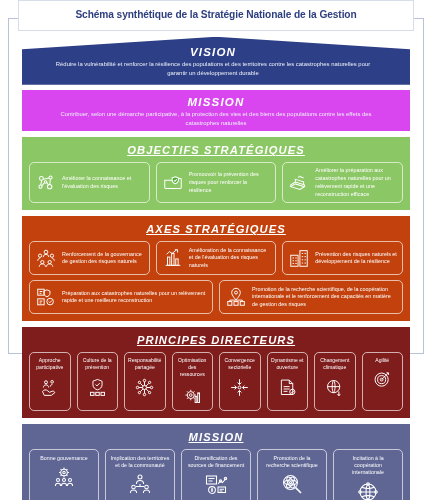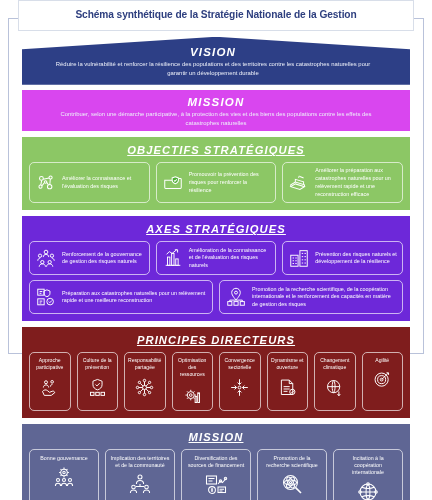--- a/index.html
+++ b/index.html
@@ -106,21 +106,21 @@
     text-align: center;
     color: #ffffff;
     font-weight: bold;
     font-style: italic;
     letter-spacing: 1.1px;
     font-size: 11.2px;
     margin: 2px 0 6px 0;
     text-decoration: underline;
   }
   .band-objectifs { background: #8cc765; }
-  .band-axes      { background: #6d28d9; }
+  .band-axes      { background: #c2410c; }
   .band-principes { background: #7f1d1d; }
   .band-piliers   { background: #5f6694; }
 
   .row { display: flex; gap: 6px; align-items: stretch; }
   .row + .row { margin-top: 5px; }
 
   
   .card-h {
     flex: 1;
     border: 1px solid rgba(255,255,255,0.65);

